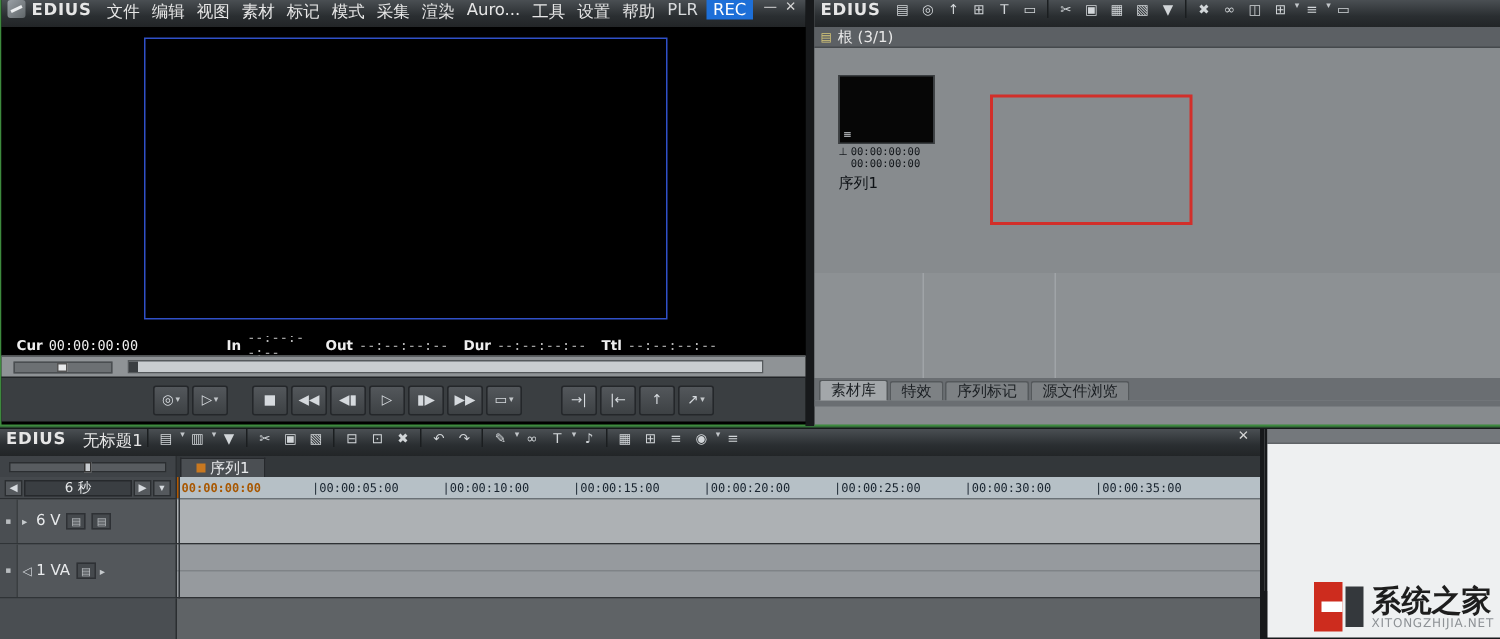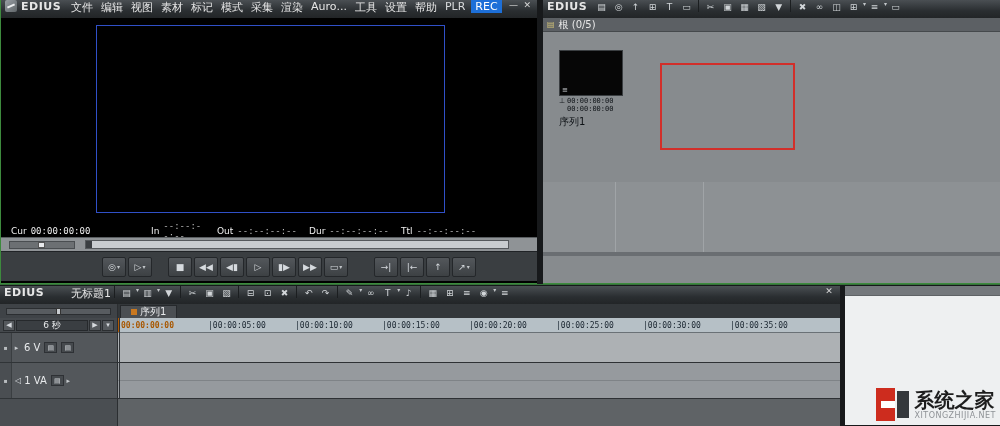--- a/index.html
+++ b/index.html
@@ -19,21 +19,21 @@
   .winctl{width:14px;text-align:center;font-size:9px;color:#d6d6d6;margin-left:2px}
   .ico{display:inline-flex;align-items:center;justify-content:center;min-width:15px;height:14px;font-size:9px;color:#d2d6d9;margin:0 1px;flex:none}
   .dd{font-size:6px;color:#c2c6c9;margin-left:1px}
   .vsep{width:1px;height:12px;background:#1b1e20;margin:0 3px;flex:none}
 
   
   .player{left:0;top:0;width:537px;height:284px;background:#000;border-left:1px solid #3d8a3d;border-bottom:1px solid #3d8a3d}
   .video{position:relative;height:206px;background:#000}
   .safe-rect{position:absolute;left:95px;top:7px;width:349px;height:188px;border:1px solid #3050c8}
   .status-row{display:flex;align-items:center;height:13px;background:#000;color:#eee;font-size:9px;padding-left:10px;font-family:"DejaVu Sans Mono","Liberation Mono",monospace}
-  .status-row b{font-weight:normal;margin-right:4px;font-family:"DejaVu Sans","Liberation Sans",sans-serif}
+  .status-row b{font-weight:bold;margin-right:4px;font-family:"DejaVu Sans","Liberation Sans",sans-serif}
   .st{display:inline-flex;align-items:center}
   .st-cur{width:140px}.st-in{width:66px}.st-out{width:92px}.st-dur{width:92px}.st-ttl{flex:1}
   .val-dim{color:#b8b8b8}
   .slider-row{position:relative;height:14px;background:#8f9396;border-top:1px solid #5a5e61}
   .shuttle{position:absolute;left:8px;top:3px;width:66px;height:8px;background:#6c7073;border:1px solid #4a4e51}
   .shuttle-tick{position:absolute;left:28px;top:0;width:7px;height:6px;background:#e8eaec;border:1px solid #555}
   .posbar{position:absolute;left:84px;top:2px;width:424px;height:9px;background:#c9cdd0;border:1px solid #55595c}
   .pos-handle{position:absolute;left:0;top:0;width:6px;height:7px;background:#3a3e41}
   .transport{display:flex;align-items:center;height:30px;background:#3a3e41;border-top:1px solid #202326}
   .tbtn{display:inline-flex;align-items:center;justify-content:center;height:20px;min-width:24px;background:linear-gradient(180deg,#53575b,#3d4144);border:1px solid #24272a;border-radius:2px;color:#d6dade;font-size:9px;margin:0 1px;padding:0 3px;font-family:inherit}
@@ -62,21 +62,21 @@
   .props-body{height:70px;background:#8d9194}
   .pv{position:absolute;top:0;bottom:0;width:1px;background:#a0a4a7}
   .pv1{left:72px}.pv2{left:160px}
   .bin-tabs{display:flex;align-items:flex-end;height:15px;background:#6a6e72;padding-left:3px;gap:1px}
   .btab{font-size:10px;color:#1a1e22;background:#7d8184;padding:0 7px;height:13px;line-height:13px;border:1px solid #55595c;border-bottom:none;border-radius:2px 2px 0 0}
   .btab.active{background:#a3a7aa;height:14px;line-height:14px}
   .bin-foot{height:4px;background:#6a6e72}
 
   
   .timeline{left:0;top:286px;width:840px;height:140px;background:#44484b}
-  .title-proj{margin-left:21px;font-weight:normal}
+  .title-proj{margin-left:5px;font-weight:normal}
   .tl-band1{display:flex;height:14px}
   .cornerA{width:118px;background:#3f4347;display:flex;align-items:center;padding:0 6px;border-right:1px solid #2b2e31}
   .zoombar{position:relative;flex:1;height:7px;background:#585c60;border:1px solid #2b2e31}
   .zoombar-tick{position:absolute;left:48%;top:-1px;width:5px;height:7px;background:#c8ccd0;border:1px solid #333}
   .tabstrip{flex:1;background:#33373a;display:flex;align-items:flex-end}
   .seq-tab{display:flex;align-items:center;gap:3px;height:13px;background:#4b4f53;color:#e8eaec;font-size:10px;padding:0 10px;border:1px solid #26292c;border-bottom:none;margin-left:2px}
   .seq-tab .chip{width:6px;height:6px;background:#c87820;flex:none}
   .tl-band2{display:flex;height:15px}
   .cornerB{width:118px;background:#45494d;display:flex;align-items:center;gap:1px;padding:0 3px;border-bottom:1px solid #2b2e31;border-right:1px solid #2b2e31}
   .spin-btn{width:12px;height:11px;background:#55595d;border:1px solid #2b2e31;color:#d6dade;font-size:7px;display:flex;align-items:center;justify-content:center}
@@ -255,21 +255,21 @@
       <span class="ico">◫</span>
       <span class="ico">⊞</span>
         <span class="dd">▾</span>
       <span class="ico">≡</span>
         <span class="dd">▾</span>
       <span class="ico">▭</span>
     </div>
 
     <div class="pathbar">
       <span class="fico">▤</span>
-      <span>根 (0/5)</span>
+      <span>根 (3/1)</span>
     </div>
 
     <div class="bin-content">
       <div class="clip">
         <div class="thumb">
           <span class="seqg">≡</span>
         </div>
         <div class="tcrow">
           <span class="mark">⊥</span>
           <div class="tcs">
@@ -281,20 +281,26 @@
       </div>
       <div class="hl-rect"></div>
     </div>
 
     <div class="props">
       <div class="props-body"></div>
       <div class="pv pv1"></div>
       <div class="pv pv2"></div>
     </div>
 
+    <div class="bin-tabs">
+      <span class="btab active">素材库</span>
+      <span class="btab">特效</span>
+      <span class="btab">序列标记</span>
+      <span class="btab">源文件浏览</span>
+    </div>
     <div class="bin-foot"></div>
   </div>
 
   <div class="green-line"></div>
 
   <div class="win timeline">
     <div class="titlebar">
       <span class="app-name">EDIUS</span>
       <span class="title-proj">无标题1</span>
       <span class="vsep"></span>

